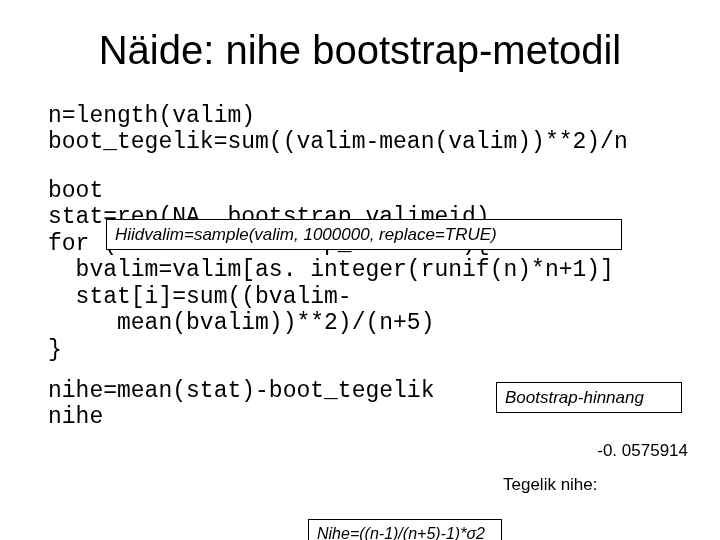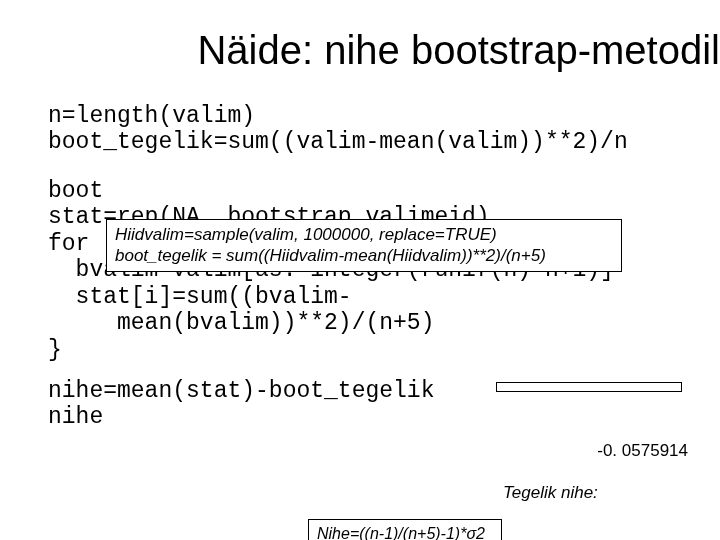--- a/index.html
+++ b/index.html
@@ -6,21 +6,21 @@
     margin: 0;
     padding: 0;
     width: 720px;
     height: 540px;
     background: #fff;
     font-family: Arial, Helvetica, sans-serif;
     position: relative;
     overflow: hidden;
   }
   .title {
-    text-align: right;
+    text-align: center;
     font-size: 40px;
     padding-top: 28px;
     padding-bottom: 10px;
   }
   .code {
     font-family: "Courier New", Courier, monospace;
     font-size: 23px;
     line-height: 1.15;
     white-space: pre;
     margin-left: 48px;
@@ -59,25 +59,24 @@
     right: 22px;
     top: 440px;
     font-size: 17px;
     text-align: left;
     width: 195px;
     line-height: 1.3;
   }
   .rightcol .val1 {
     text-align: right;
     padding-right: 10px;
-    margin-bottom: 20px;
+    margin-bottom: 12px;
   }
   .rightcol .label2 {
     margin-bottom: 12px;
-    font-style: italic;
   }
   .rightcol .val2 {
     text-align: right;
     padding-right: 6px;
   }
 </style>
 </head>
 <body>
 
 <div class="title">Näide: nihe bootstrap-metodil</div>
@@ -91,24 +90,24 @@
 <span>  bvalim=valim[as. integer(runif(n)*n+1)]</span>
 <span>  stat[i]=sum((bvalim-</span>
 <span>     mean(bvalim))**2)/(n+5)</span>
 <span>}</span></div>
 
 <div class="code" style="margin-top:15px;"><span>nihe=mean(stat)-boot_tegelik</span>
 <span>nihe</span></div>
 
 <div class="overlay-box box-hiid">
   <div>Hiidvalim=sample(valim, 1000000, replace=TRUE)</div>
-  <div>boot_tegelik = sum((Hiidvalim-mean(Hiidvalim))**2)/(n+5)</div>
 </div>
 
 <div class="overlay-box box-boot">
+  <div>Bootstrap-hinnang</div>
 </div>
 
 <div class="overlay-box box-nihe">Nihe=((n-1)/(n+5)-1)*σ2</div>
 
 <div class="rightcol">
   <div class="val1">-0. 0575914</div>
   <div class="label2">Tegelik nihe:</div>
 </div>
 
 </body></html>

